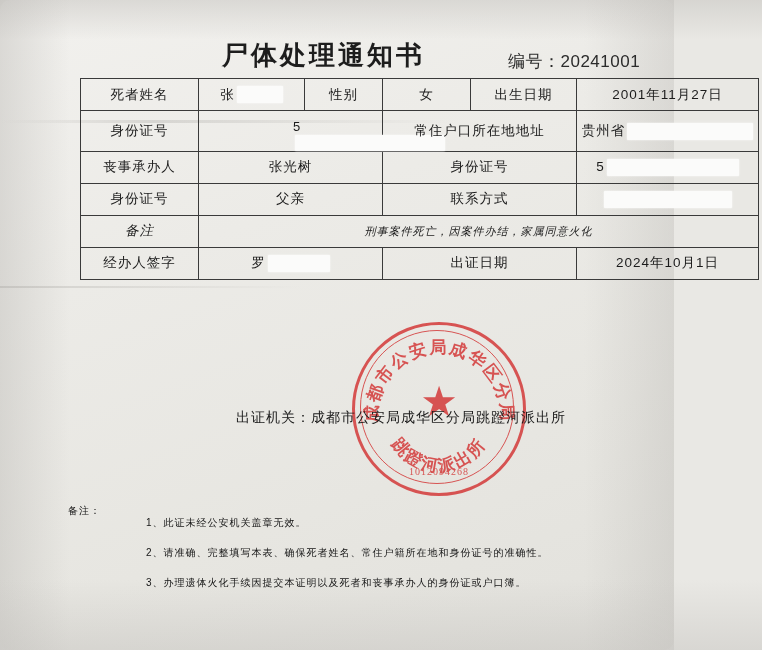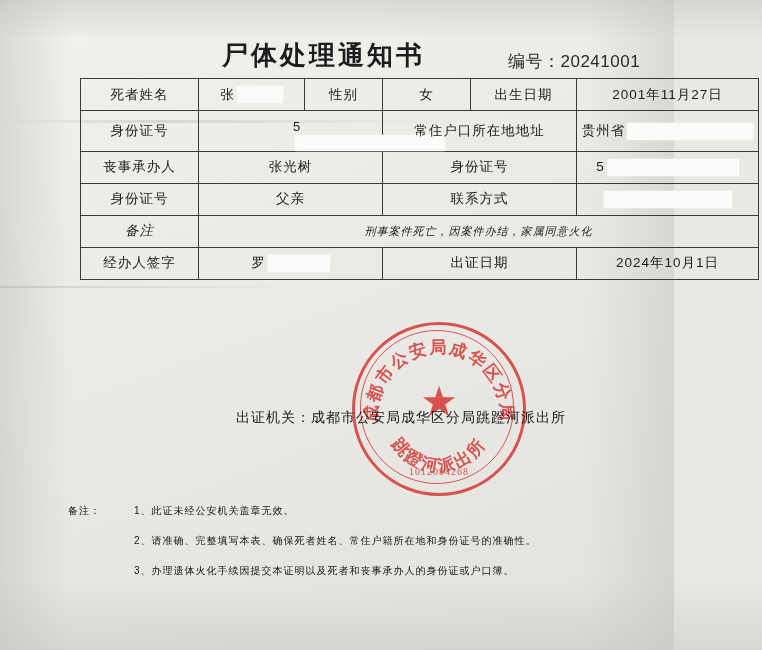--- a/index.html
+++ b/index.html
@@ -199,21 +199,21 @@
     line-height: 30px;
     color: #151515;
     letter-spacing: 1px;
   }
   #notes .nlabel {
     position: absolute;
     top: 0;
     left: 0;
   }
   #notes ol {
-    margin: 0;
+    margin: 12px;
     padding: 0;
     list-style: none;
   }
   #notes li { padding-left: 66px; }
   #notes li.first { padding-left: 66px; }
 </style>
 </head>
 <body>
 
 <div id="doc">

